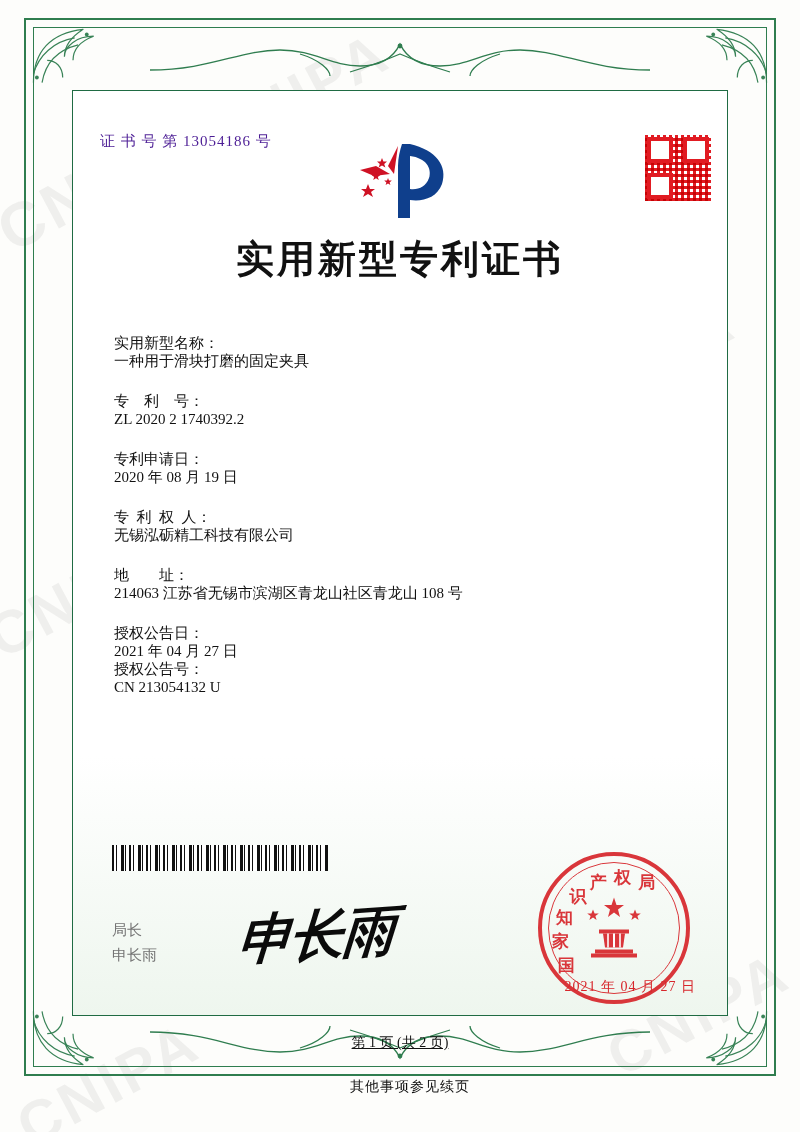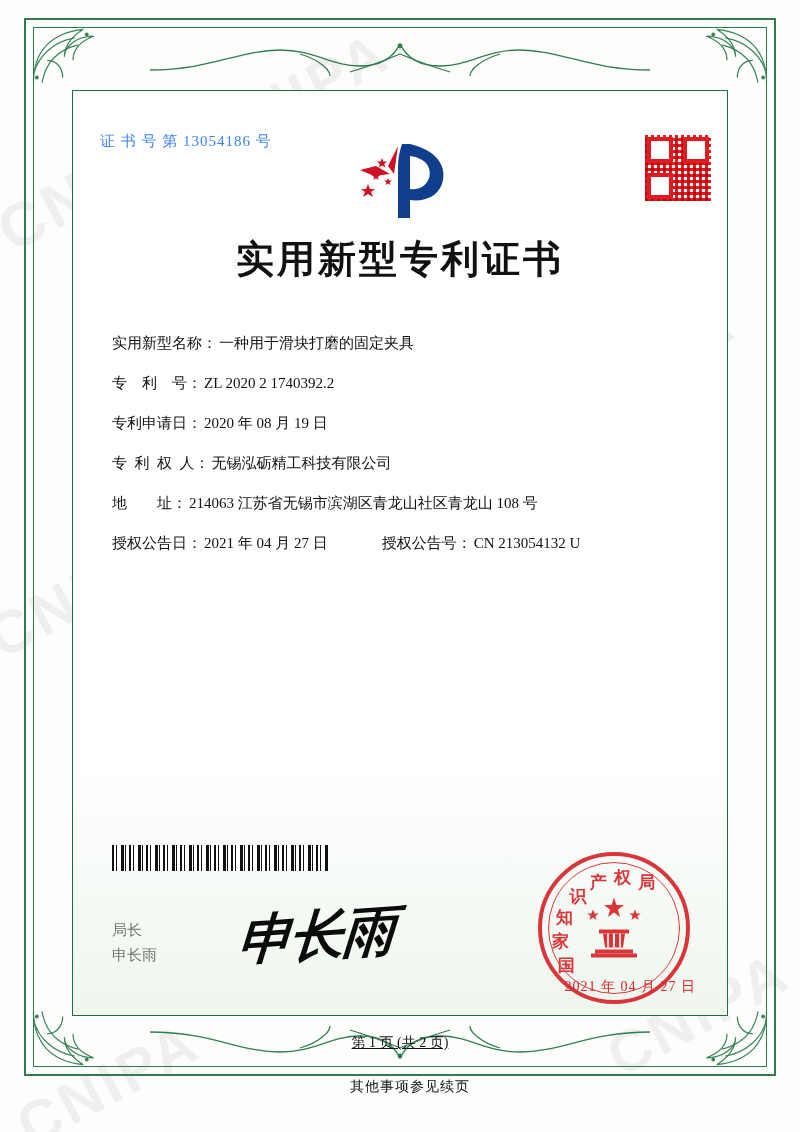--- a/index.html
+++ b/index.html
@@ -63,21 +63,21 @@
     color: #2f7d4f;
   }
   .edge-top { top: 40px; }
   .edge-bottom { bottom: 70px; transform: scaleY(-1); }
   .edge-top svg, .edge-bottom svg { width:100%; height:100%; display:block; }
 
   
   .cert-no {
     position: absolute;
     left: 100px; top: 132px;
-    font-size: 15px; color: #3b82f6;
+    font-size: 15px; color: #4c1d95;
     letter-spacing: 1px;
   }
   .emblem {
     position: absolute;
     left: 344px; top: 140px;
     width: 120px; height: 82px;
   }
   .qr {
     position: absolute;
     right: 88px; top: 134px;
@@ -115,20 +115,21 @@
     position: absolute;
     left: 112px; right: 96px; top: 334px;
   }
   .frow {
     display: flex;
     align-items: baseline;
     font-size: 15px;
     color: #111;
     margin-bottom: 22px;
     line-height: 1.2;
+    flex-direction: column;
   }
   .flabel { white-space: pre; }
   .fvalue { margin-left: 2px; }
   .frow.two-col { justify-content: flex-start; margin-top: 12px; }
   .frow .gap { display:inline-block; width: 54px; }
 
   
   .paras {
     position: absolute;
     left: 104px; right: 96px; top: 658px;

